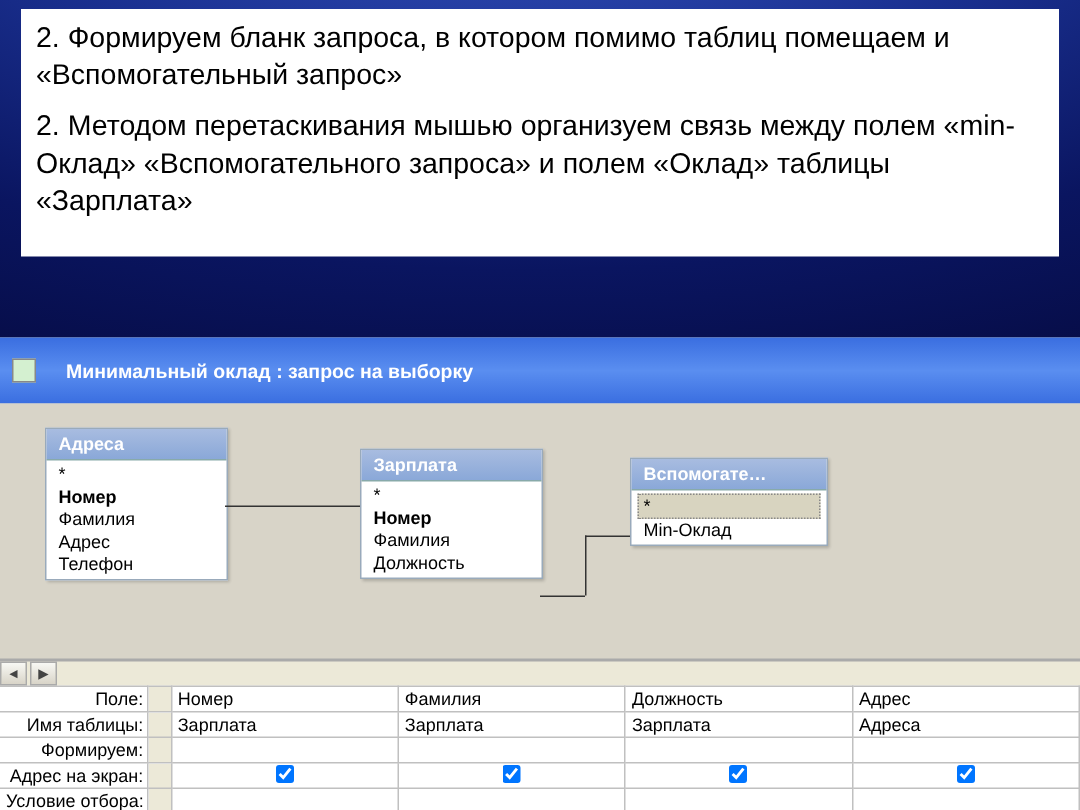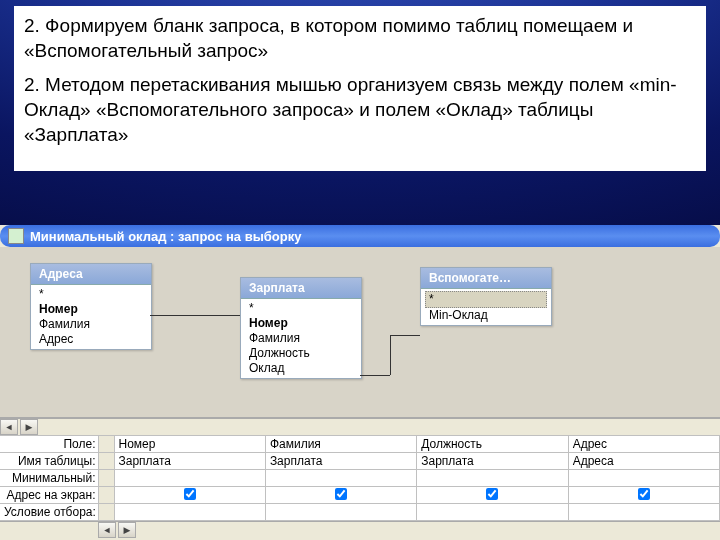--- a/index.html
+++ b/index.html
@@ -1,21 +1,21 @@
 <!DOCTYPE html>
 <html><head>
 <meta charset="utf-8">
 <style>
 body { margin:0; font-family:Arial,sans-serif; font-size:13.5px; width:720px; height:540px; background:#0a1a6a; overflow:hidden; }
 .slide { width:720px; height:540px; position:relative; }
 .bg-top { position:absolute; top:0; left:0; right:0; height:230px; background:radial-gradient(ellipse 900px 400px at 350px -100px,#3a5ac8 0%,#1a3090 40%,#0a1560 70%,#050a40 100%); }
 .text-area { position:absolute; top:6px; left:14px; right:14px; color:#000; background:#fff; padding:8px 10px 14px 10px; line-height:1.3; font-size:19px; }
 .text-area p { margin:0 0 10px 0; }
 .app-window { position:absolute; top:225px; left:0; right:0; bottom:0; background:#ece9d8; }
-.titlebar { background:linear-gradient(#3a6ee0,#5a8ef0,#3a6ee0); color:#fff; font-weight:bold; font-size:13px; padding:3px 8px; display:flex; align-items:center; gap:6px;border-radius:10px; }
+.titlebar { background:linear-gradient(#3a6ee0,#5a8ef0,#3a6ee0); color:#fff; font-weight:bold; font-size:13px; padding:14px 8px; display:flex; align-items:center; gap:20px; }
 .titlebar .icon { width:14px; height:14px; background:#d4f0d0; display:inline-block; border:1px solid #888; }
 .designer { position:relative; height:170px; background:#d8d4c8; border-bottom:1px solid #aaa; }
 .tbl { position:absolute; background:#fff; border:1px solid #9ab; font-size:12px; box-shadow:1px 1px 2px rgba(0,0,0,.2); }
 .tbl-hdr { background:linear-gradient(#a8bce0,#8aa8d8); color:#fff; font-weight:bold; padding:3px 8px; border-bottom:1px solid #8aa; }
 .tbl-body { padding:2px 0; }
 .tbl-row { padding:0 8px; line-height:15px; white-space:nowrap; }
 .tbl-row.sel { background:#d8d4c0; border:1px dotted #888; margin:0 4px; padding:0 3px; }
 .join-line { position:absolute; height:1px; background:#333; }
 .scroll-h { background:#ece9d8; height:16px; display:flex; align-items:center; border-top:1px solid #aaa; }
 .scroll-btn { width:16px; height:14px; background:linear-gradient(#f8f8f4,#d8d4c8); border:1px solid #aaa; display:flex; align-items:center; justify-content:center; font-size:9px; color:#444; }
@@ -41,33 +41,33 @@
 <span>Минимальный оклад : запрос на выборку</span>
 </div>
 <div class="designer">
 <div class="tbl" style="left:30px; top:16px; width:120px">
 <div class="tbl-hdr">Адреса</div>
 <div class="tbl-body">
             <div class="tbl-row">*</div>
             <div class="tbl-row" style="font-weight:bold">Номер</div>
             <div class="tbl-row">Фамилия</div>
             <div class="tbl-row">Адрес</div>
+            <div class="tbl-row">Телефон</div>
           </div>
 </div>
 <div class="tbl" style="left:240px; top:30px; width:120px">
 <div class="tbl-hdr">Зарплата</div>
 <div class="tbl-body">
             <div class="tbl-row">*</div>
             <div class="tbl-row" style="font-weight:bold">Номер</div>
             <div class="tbl-row">Фамилия</div>
             <div class="tbl-row">Должность</div>
-            <div class="tbl-row">Оклад</div>
           </div>
 </div>
-<div class="tbl" style="left:420px; top:20px; width:130px">
+<div class="tbl" style="left:420px; top:36px; width:130px">
 <div class="tbl-hdr">Вспомогате…</div>
 <div class="tbl-body">
             <div class="tbl-row sel">*</div>
             <div class="tbl-row">Min-Оклад</div>
           </div>
 </div>
 <div class="join-line" style="left:150px; top:68px; width:90px"></div>
 <div class="join-line" style="left:360px; top:128px; width:30px"></div>
 <div class="join-line" style="left:390px; top:88px; width:1px; height:40px"></div>
 <div class="join-line" style="left:390px; top:88px; width:30px"></div>
@@ -97,21 +97,21 @@
             </tr>
 <tr>
               <td class="lbl row-hdr">Имя таблицы:</td>
               <td class="row-hdr"></td>
               <td>Зарплата</td>
               <td>Зарплата</td>
               <td>Зарплата</td>
               <td>Адреса</td>
             </tr>
 <tr>
-              <td class="lbl row-hdr">Минимальный:</td>
+              <td class="lbl row-hdr">Формируем:</td>
               <td class="row-hdr"></td>
               <td></td>
               <td></td>
               <td></td>
               <td></td>
             </tr>
 <tr>
               <td class="lbl row-hdr">Адрес на экран:</td>
               <td class="row-hdr"></td>
               <td class="chk"><input type="checkbox" checked="" style=""></td>

